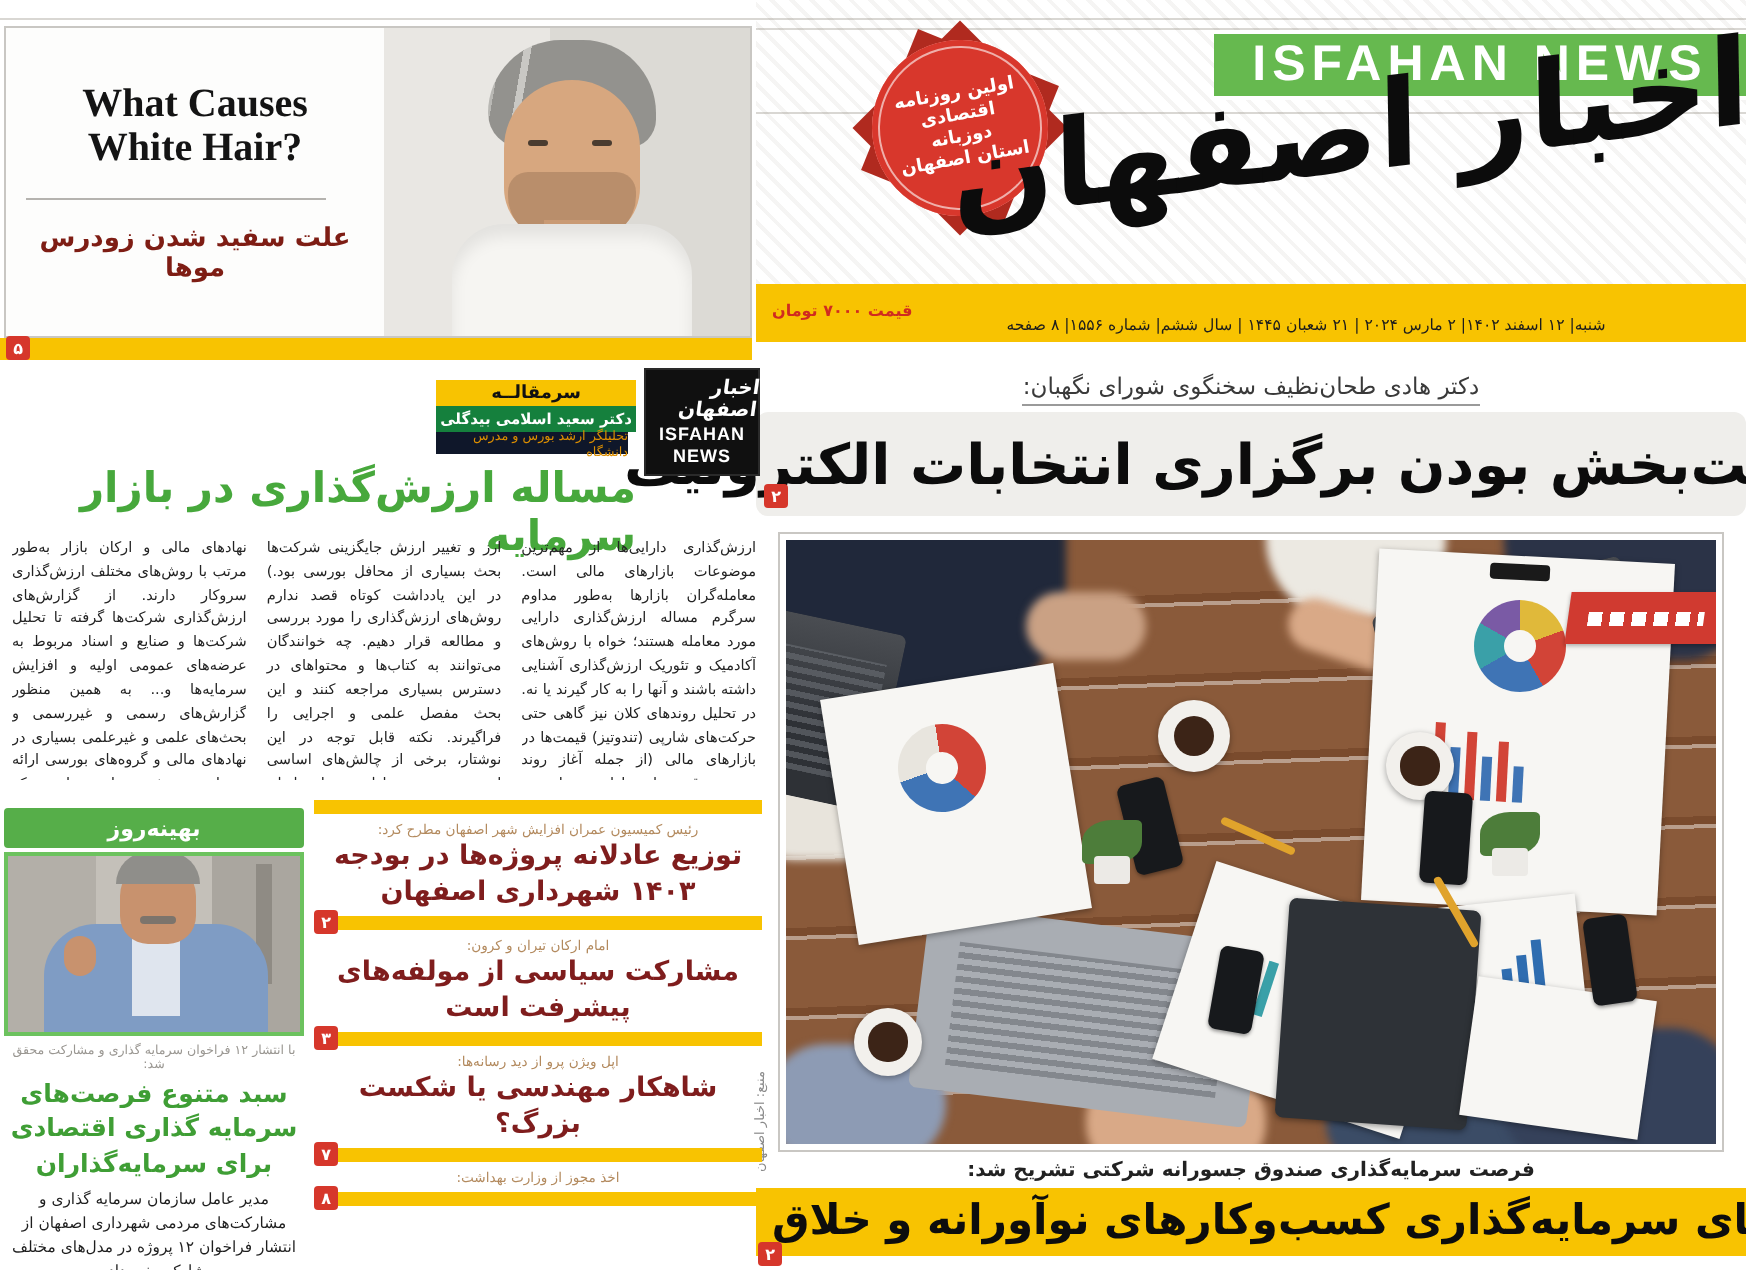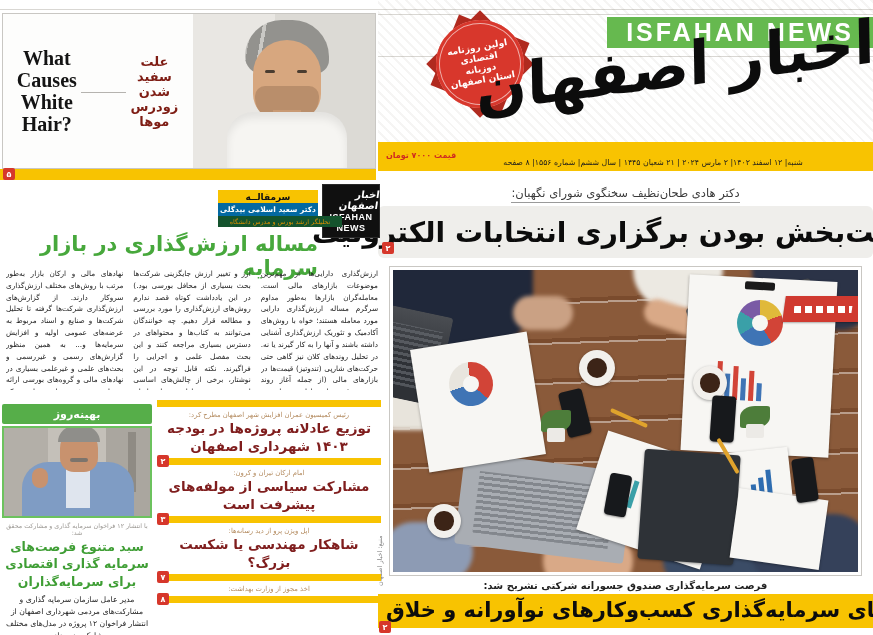--- a/index.html
+++ b/index.html
@@ -33,21 +33,21 @@
   .yellow-band { position:absolute; left:378px; top:142px; width:495px; height:29px; background:#f8c301; }
   .yellow-band .tagline { position:absolute; right:60px; top:2px; width:300px; text-align:center;
     color:#d02b20; font-weight:bold; font-size:10.5px; }
   .yellow-band .dateline { position:absolute; right:10px; top:16px; width:420px; text-align:center;
     color:#1c1c1c; font-size:7.8px; }
   .yellow-band .price { position:absolute; left:8px; top:9px; color:#d02b20; font-weight:bold; font-size:8px; }
 
   
   .wh-box { position:absolute; left:2px; top:13px; width:374px; height:156px;
     border:1px solid #c9c7c3; background:#fdfdfc; display:flex; }
-  .wh-text { width:190px; padding:14px 10px; display:flex; flex-direction:row; align-items:center; justify-content:center; }
+  .wh-text { width:190px; padding:14px 10px; display:flex; flex-direction:column; justify-content:center; }
   .wh-title { font-family:"Liberation Serif", serif; font-weight:bold; font-size:20px; color:#141414;
     text-align:center; line-height:1.1; }
   .wh-rule { width:150px; height:1px; background:#b5b3af; margin:14px 0 12px; }
   .wh-sub { font-size:13px; font-weight:bold; color:#7e1d14; text-align:center; }
   .wh-photo { position:relative; width:184px; height:154px; background:#e9e7e3; overflow:hidden; }
   .wh-photo .bgp { position:absolute; right:-20px; top:-10px; width:120px; height:174px; background:#dcdad5; }
   .wh-hair { position:absolute; left:52px; top:6px; width:84px; height:54px; background:#93928e;
     border-radius:46px 46px 18px 22px;
     background-image:linear-gradient(100deg,#b9b8b4 0 8%,transparent 8% 20%,#c9c8c4 20% 24%,transparent 24%); }
   .wh-face { position:absolute; left:60px; top:26px; width:68px; height:80px; background:#d7a77f;
@@ -114,23 +114,23 @@
 
   
   .logo-box { position:absolute; left:322px; top:184px; width:58px; height:54px; background:#101010;
     color:#fff; display:flex; flex-direction:column; align-items:center; justify-content:center; gap:1px;
     border:1px solid #2a2a2a; }
   .logo-box .lfa { font-size:10px; font-weight:bold; transform:skewX(-8deg); }
   .logo-box .len { font-size:9px; font-weight:bold; letter-spacing:.5px; line-height:1.15;
     font-family:"Liberation Sans",sans-serif; text-align:center; width:46px; }
   .ed-chip1 { position:absolute; left:218px; top:190px; width:100px; height:13px; background:#f8c301;
     color:#111; font-size:9px; font-weight:bold; display:flex; align-items:center; justify-content:center; }
-  .ed-chip2 { position:absolute; left:218px; top:203px; width:100px; height:13px; background:#0369a1;
+  .ed-chip2 { position:absolute; left:218px; top:203px; width:100px; height:13px; background:#15803d;
     color:#fff; font-size:7.5px; font-weight:bold; display:flex; align-items:center; justify-content:center; }
-  .ed-chip3 { position:absolute; left:218px; top:216px; width:124px; height:11px; background:#14532d;
+  .ed-chip3 { position:absolute; left:218px; top:216px; width:96px; height:11px; background:#0f172a;
     color:#dd8f00; font-size:6.4px; display:flex; align-items:center; justify-content:center; }
   .ed-head { position:absolute; left:8px; top:232px; width:310px; text-align:right;
     font-size:21px; font-weight:800; color:#47a83c; letter-spacing:-.5px; }
   .ed-cols { position:absolute; left:6px; top:268px; width:372px; height:122px; direction:rtl;
     display:flex; gap:10px; }
   .ed-cols .col { flex:1; font-size:7.3px; line-height:1.62; text-align:justify; color:#232323; overflow:hidden; }
 
   
   .list { position:absolute; left:157px; top:397px; width:224px; }
   .ybar { position:relative; height:7px; background:#f8c301; margin-top:3px; }

